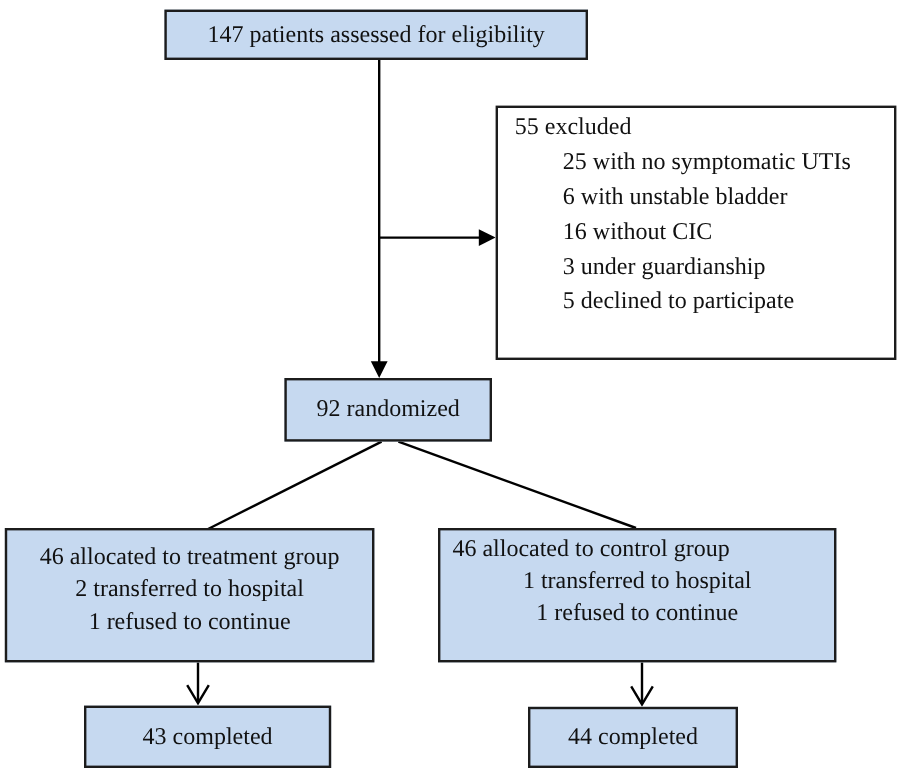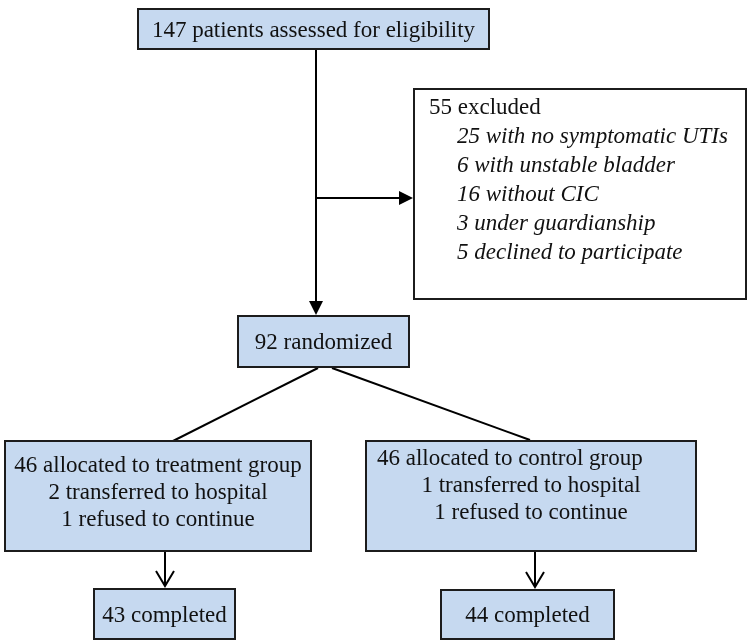--- a/index.html
+++ b/index.html
@@ -28,43 +28,43 @@
     left:0;top:0;
     width:750px;height:643px;
     color:var(--connector);
     pointer-events:none;
   }
   .box{
     position:absolute;
     box-sizing:border-box;
     border:2px solid var(--box-border);
     background:var(--box-fill);
-    font-size:23px;
+    font-size:20px;
     line-height:27px;
     color:var(--ink);
   }
   .box.center-both{
     display:flex;
     align-items:center;
     justify-content:center;
     text-align:center;
   }
   .box-eligibility{left:137px;top:8px;width:353px;height:42px;}
   .box-excluded{
     left:413px;top:88px;width:334px;height:212px;
     background:var(--excluded-fill);
     padding:2px 6px 0 14px;
     line-height:29px;
   }
-  .box-excluded .reason{margin-left:28px;font-style:italic;}
+  .box-excluded .reason{margin-left:40px;}
   .box-randomized{left:237px;top:315px;width:173px;height:53px;}
   .box-treatment{left:4px;top:440px;width:308px;height:112px;padding-top:9px;text-align:center;}
   .box-control{left:365px;top:440px;width:332px;height:112px;padding-top:2px;text-align:center;}
   .box-control .line-first{text-align:left;padding-left:10px;}
-  .box-t-completed{left:93px;top:588px;width:143px;height:52px;}
+  .box-t-completed{left:70px;top:588px;width:206px;height:52px;}
   .box-c-completed{left:440px;top:589px;width:175px;height:51px;}
   .flow-line{stroke:currentColor;stroke-width:2;fill:none;}
   .arrow-head-filled{fill:currentColor;stroke:none;}
   .arrow-head-open{stroke:currentColor;stroke-width:2;fill:none;}
 </style>
 </head>
 <body>
 
 <div class="canvas">
 

